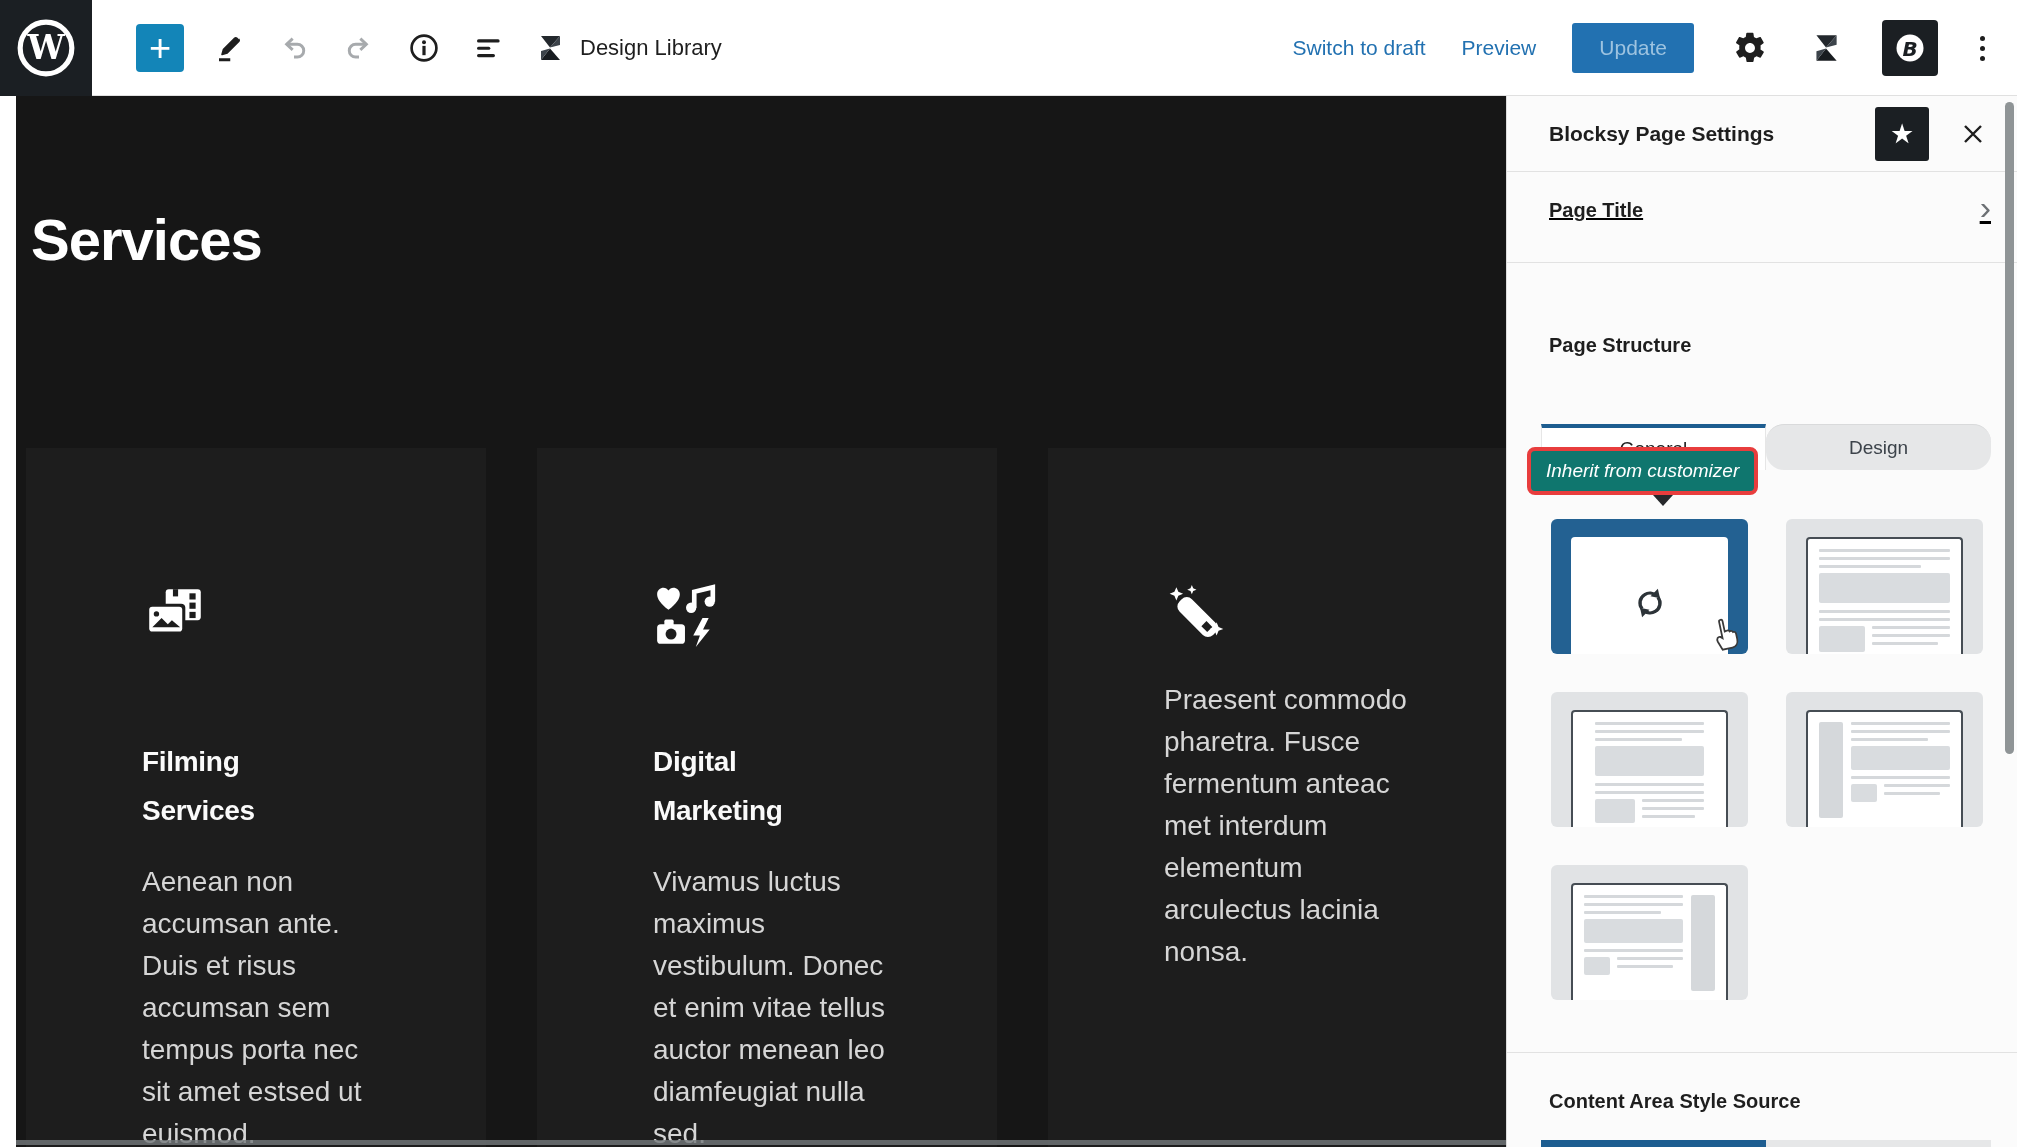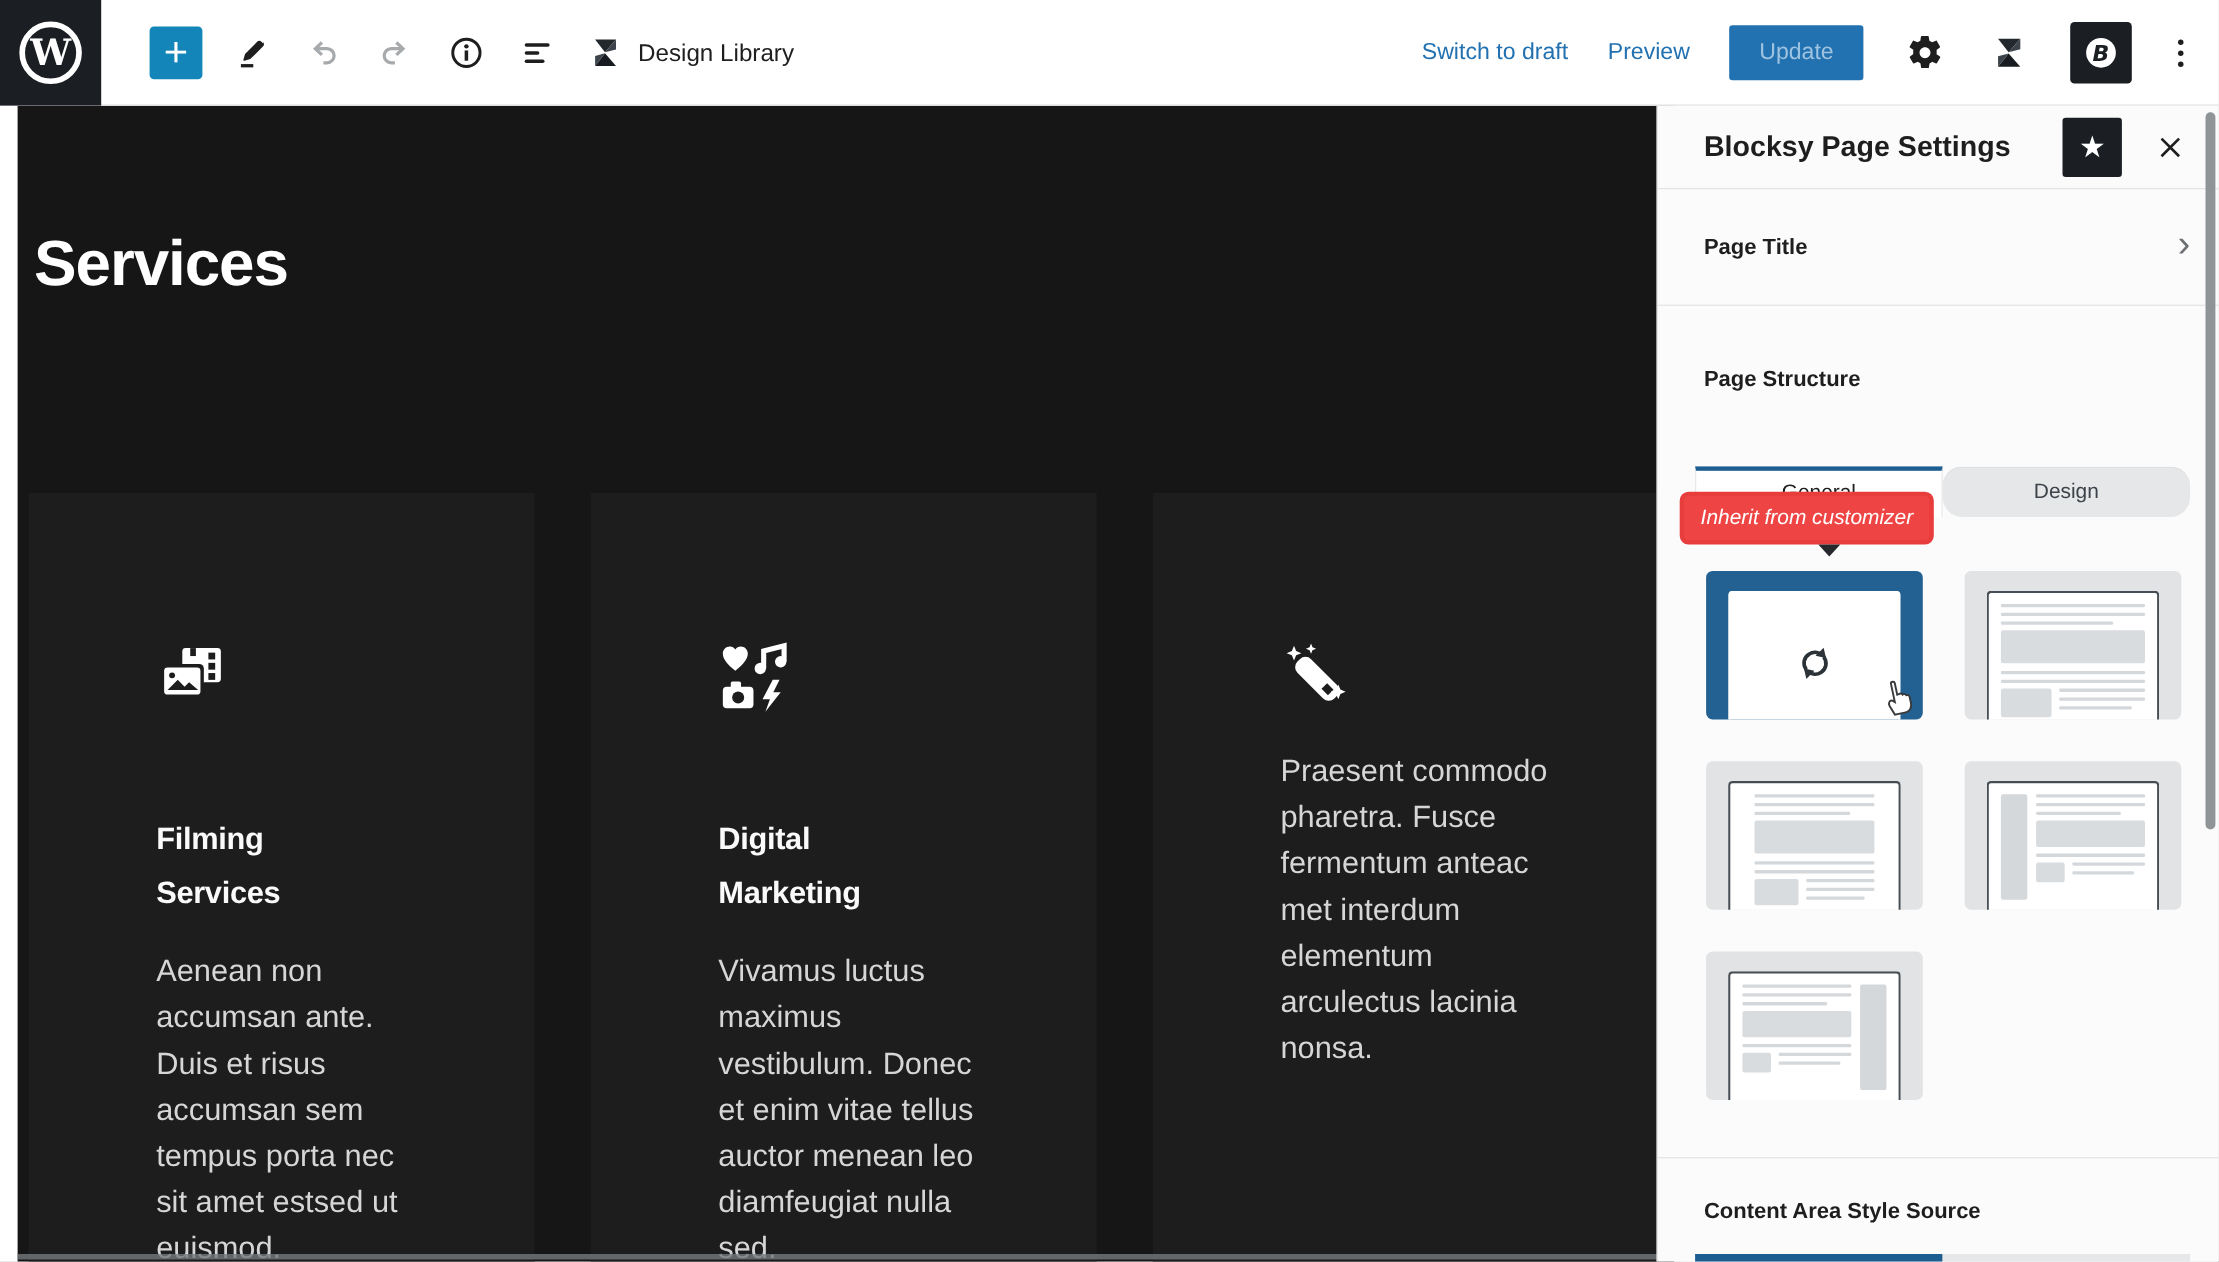--- a/index.html
+++ b/index.html
@@ -40,37 +40,37 @@
     line-height:49px; letter-spacing:-0.3px; white-space:pre-line; cursor:text; }
   .col-body { margin-top:26px; margin-right:-14px; color:#d6d6d6; font-size:28px; line-height:42px;
     white-space:pre-line; cursor:text; }
   .bottom-strip { position:absolute; left:0; bottom:2px; width:1506px; height:5px; background:#74797c; opacity:.8; }
 
   
   .sidebar { position:absolute; left:1506px; top:96px; width:511px; height:1051px;
     background:#fbfbfb; border-left:1px solid #ddd; }
   .sb-header { position:absolute; left:0; top:0; width:100%; height:76px;
     border-bottom:1px solid #e2e2e2; display:flex; align-items:center; padding:0 24px 0 42px; }
-  .sb-title { flex:1; font-size:26px; font-weight:700; color:#1e1e1e; }
+  .sb-title { flex:1; font-size:21px; font-weight:700; color:#1e1e1e; }
   .pin-btn { width:54px; height:54px; background:#1b1f23; border-radius:3px; color:#fff;
     font-size:27px; display:flex; align-items:center; justify-content:center; cursor:pointer; margin-right:24px; }
   .close-btn { width:40px; height:40px; display:flex; align-items:center; justify-content:center; cursor:pointer; }
-  .sb-pagetitle { position:absolute; left:0; top:77px; width:100%; height:105px;
-    border-bottom:1px solid #e2e2e2; display:flex; align-items:center; padding:0 26px 0 42px; cursor:pointer; }
+  .sb-pagetitle { position:absolute; left:0; top:62px; width:100%; height:105px;
+    border-bottom:1px solid #e2e2e2; display:flex; align-items:center; padding:0 26px 0 42px; cursor:pointer;text-decoration:underline; }
   .sb-pagetitle .lbl { flex:1; font-size:20px; font-weight:700; color:#1e1e1e; }
   .chev { font-size:34px; color:#6c7074; line-height:1; transform:translateY(-3px); }
   .sb-structure-label { position:absolute; left:42px; top:238px; font-size:20px; font-weight:700; color:#1e1e1e; }
   .tabs { position:absolute; left:34px; top:328px; width:450px; height:46px; display:flex; }
   .tab { width:225px; display:flex; align-items:center; justify-content:center;
     font-size:19px; color:#3c434a; cursor:pointer; }
   .tab.active { background:#fff; border-top:4px solid #1d5d90; border-left:1px solid #e6e6e6;
     border-right:1px solid #e6e6e6; color:#1e1e1e; }
   .tab.inactive { background:#e6e7e8; border-top:1px solid #d9dadb;border-radius:18px; }
   .tooltip-wrap { position:absolute; left:20px; top:351px; z-index:9; }
-  .tooltip { border:4px solid #e83d3d; border-radius:8px; background:#ef4444; color:#fff;
+  .tooltip { border:4px solid #e83d3d; border-radius:8px; background:#0f766e; color:#fff;
     font-size:19px; font-style:italic; padding:9px 15px; white-space:nowrap; }
   .tip-arrow { position:absolute; left:126px; top:100%; width:0; height:0;
     border:10px solid transparent; border-top:11px solid #26282b; }
   .thumb-grid { position:absolute; left:44px; top:423px; width:432px; display:grid;
     grid-template-columns:197px 197px; column-gap:38px; row-gap:38px; }
   .thumb { position:relative; width:197px; height:135px; border-radius:6px; background:#e1e3e5;
     overflow:hidden; cursor:pointer; }
   .thumb.selected { background:#236192; }
   .mini-page { position:absolute; left:20px; right:20px; top:18px; height:130px; background:#fff;
     border:2px solid #464d54; border-bottom:none; border-radius:4px 4px 0 0; padding:10px 11px; }

